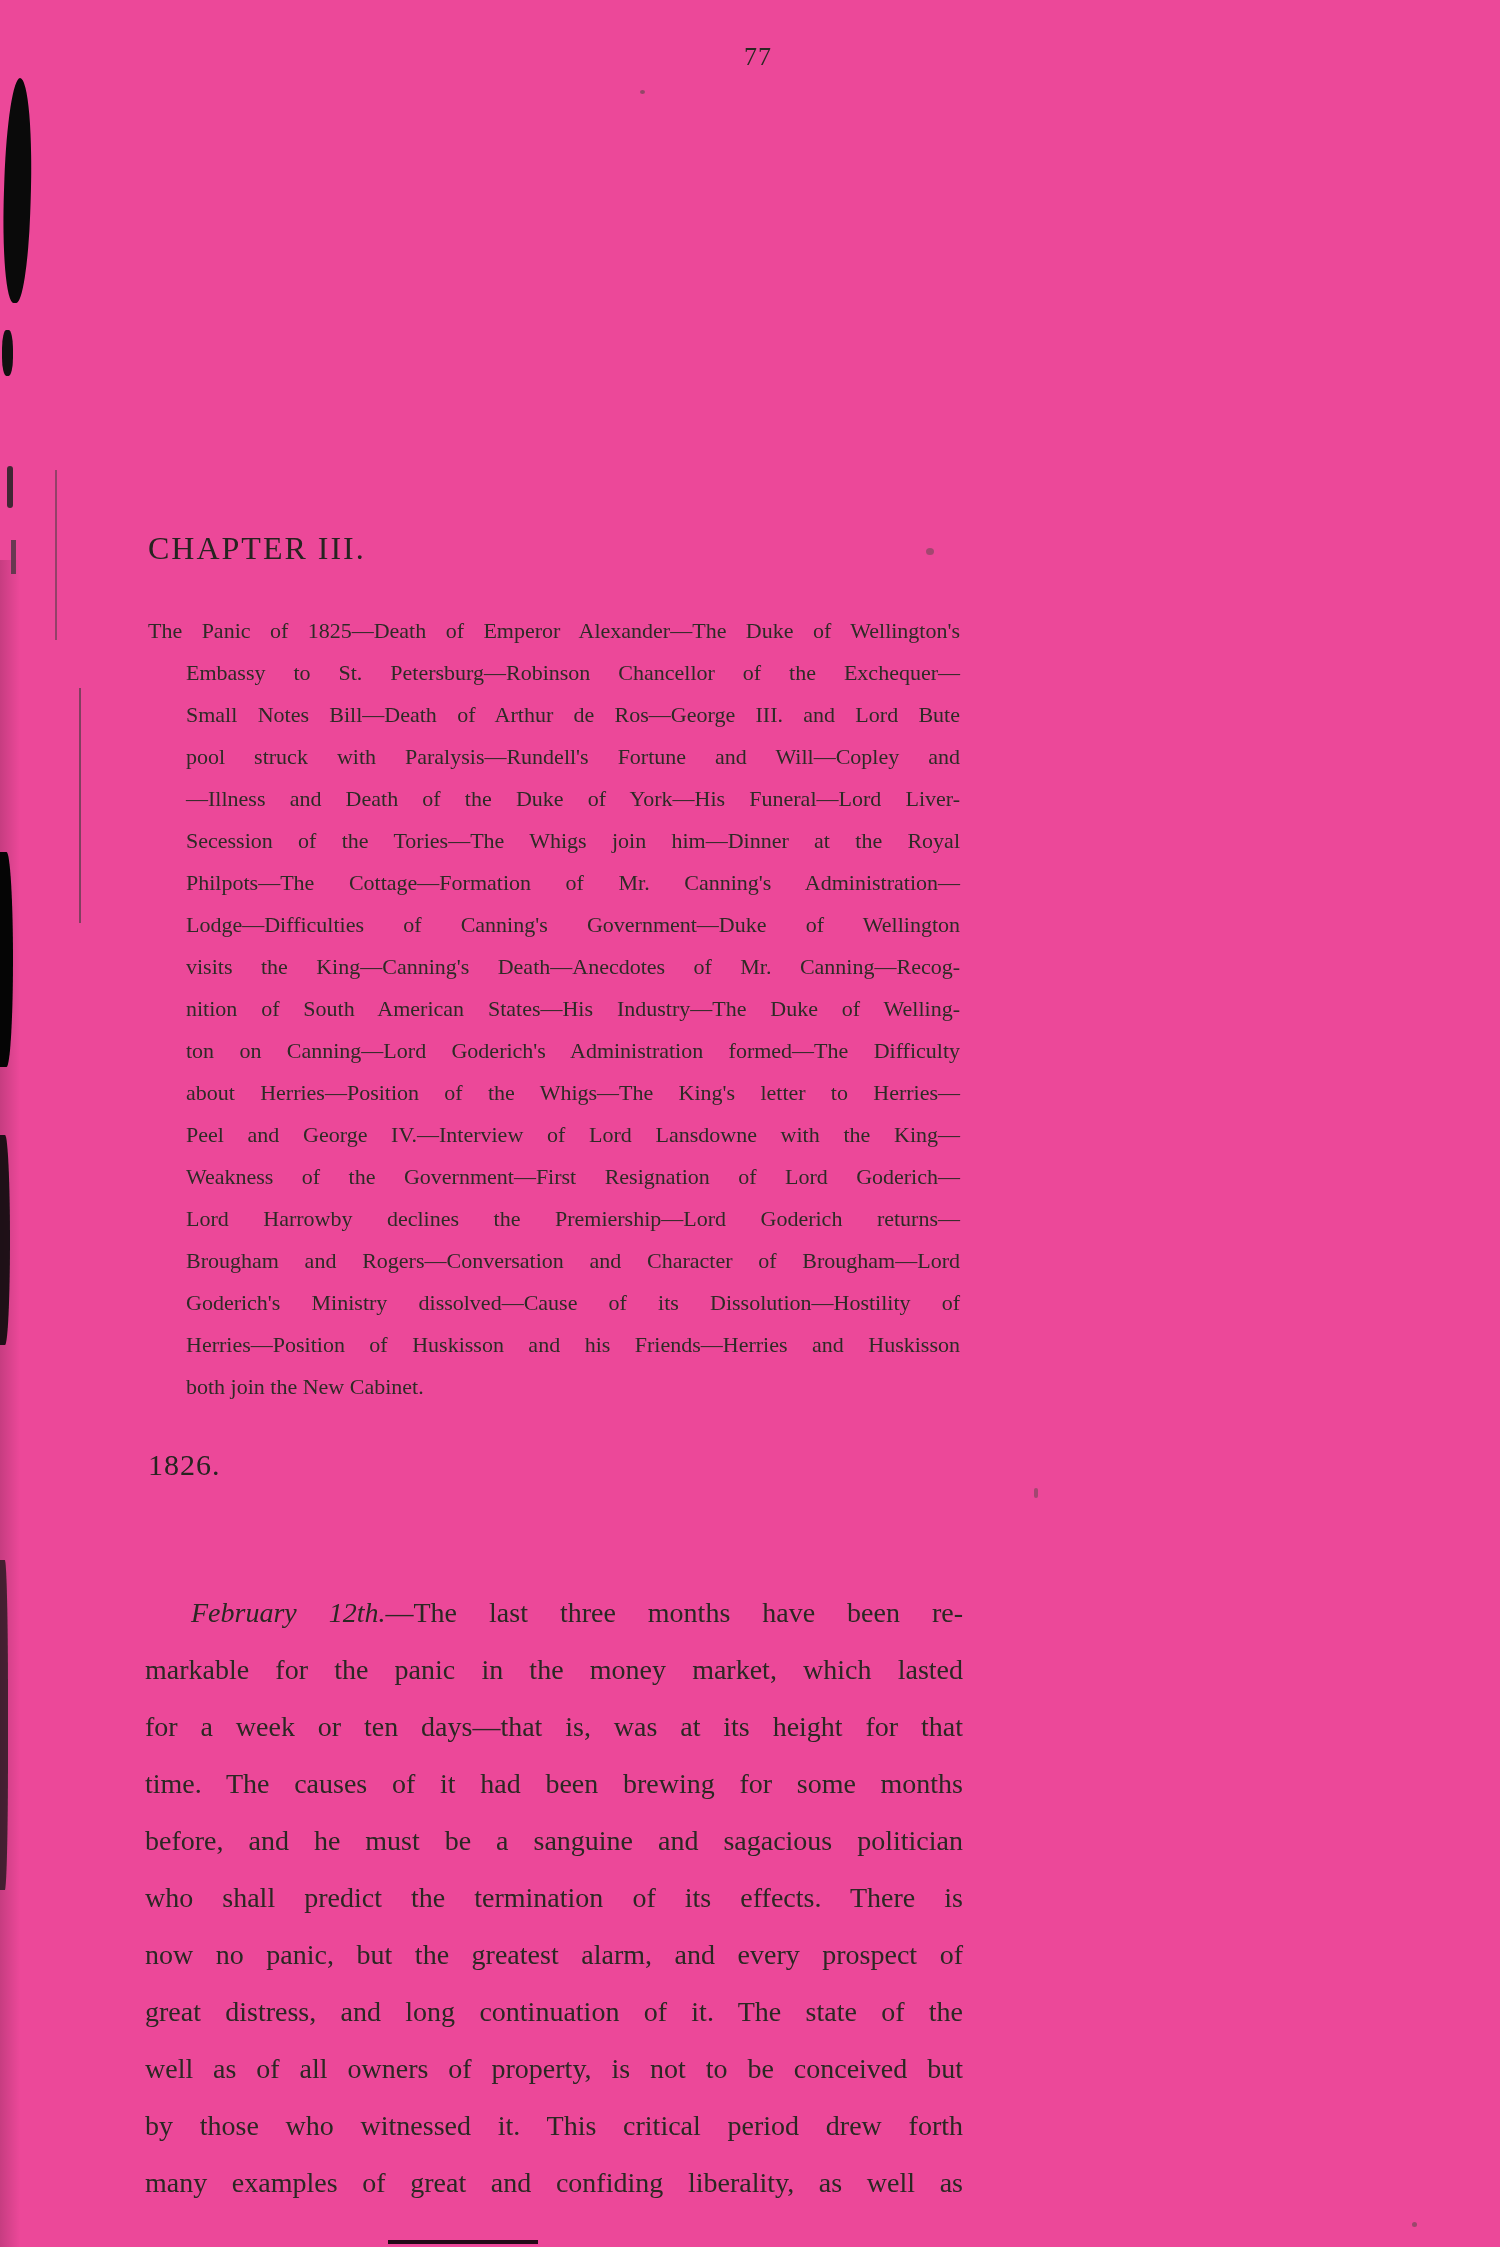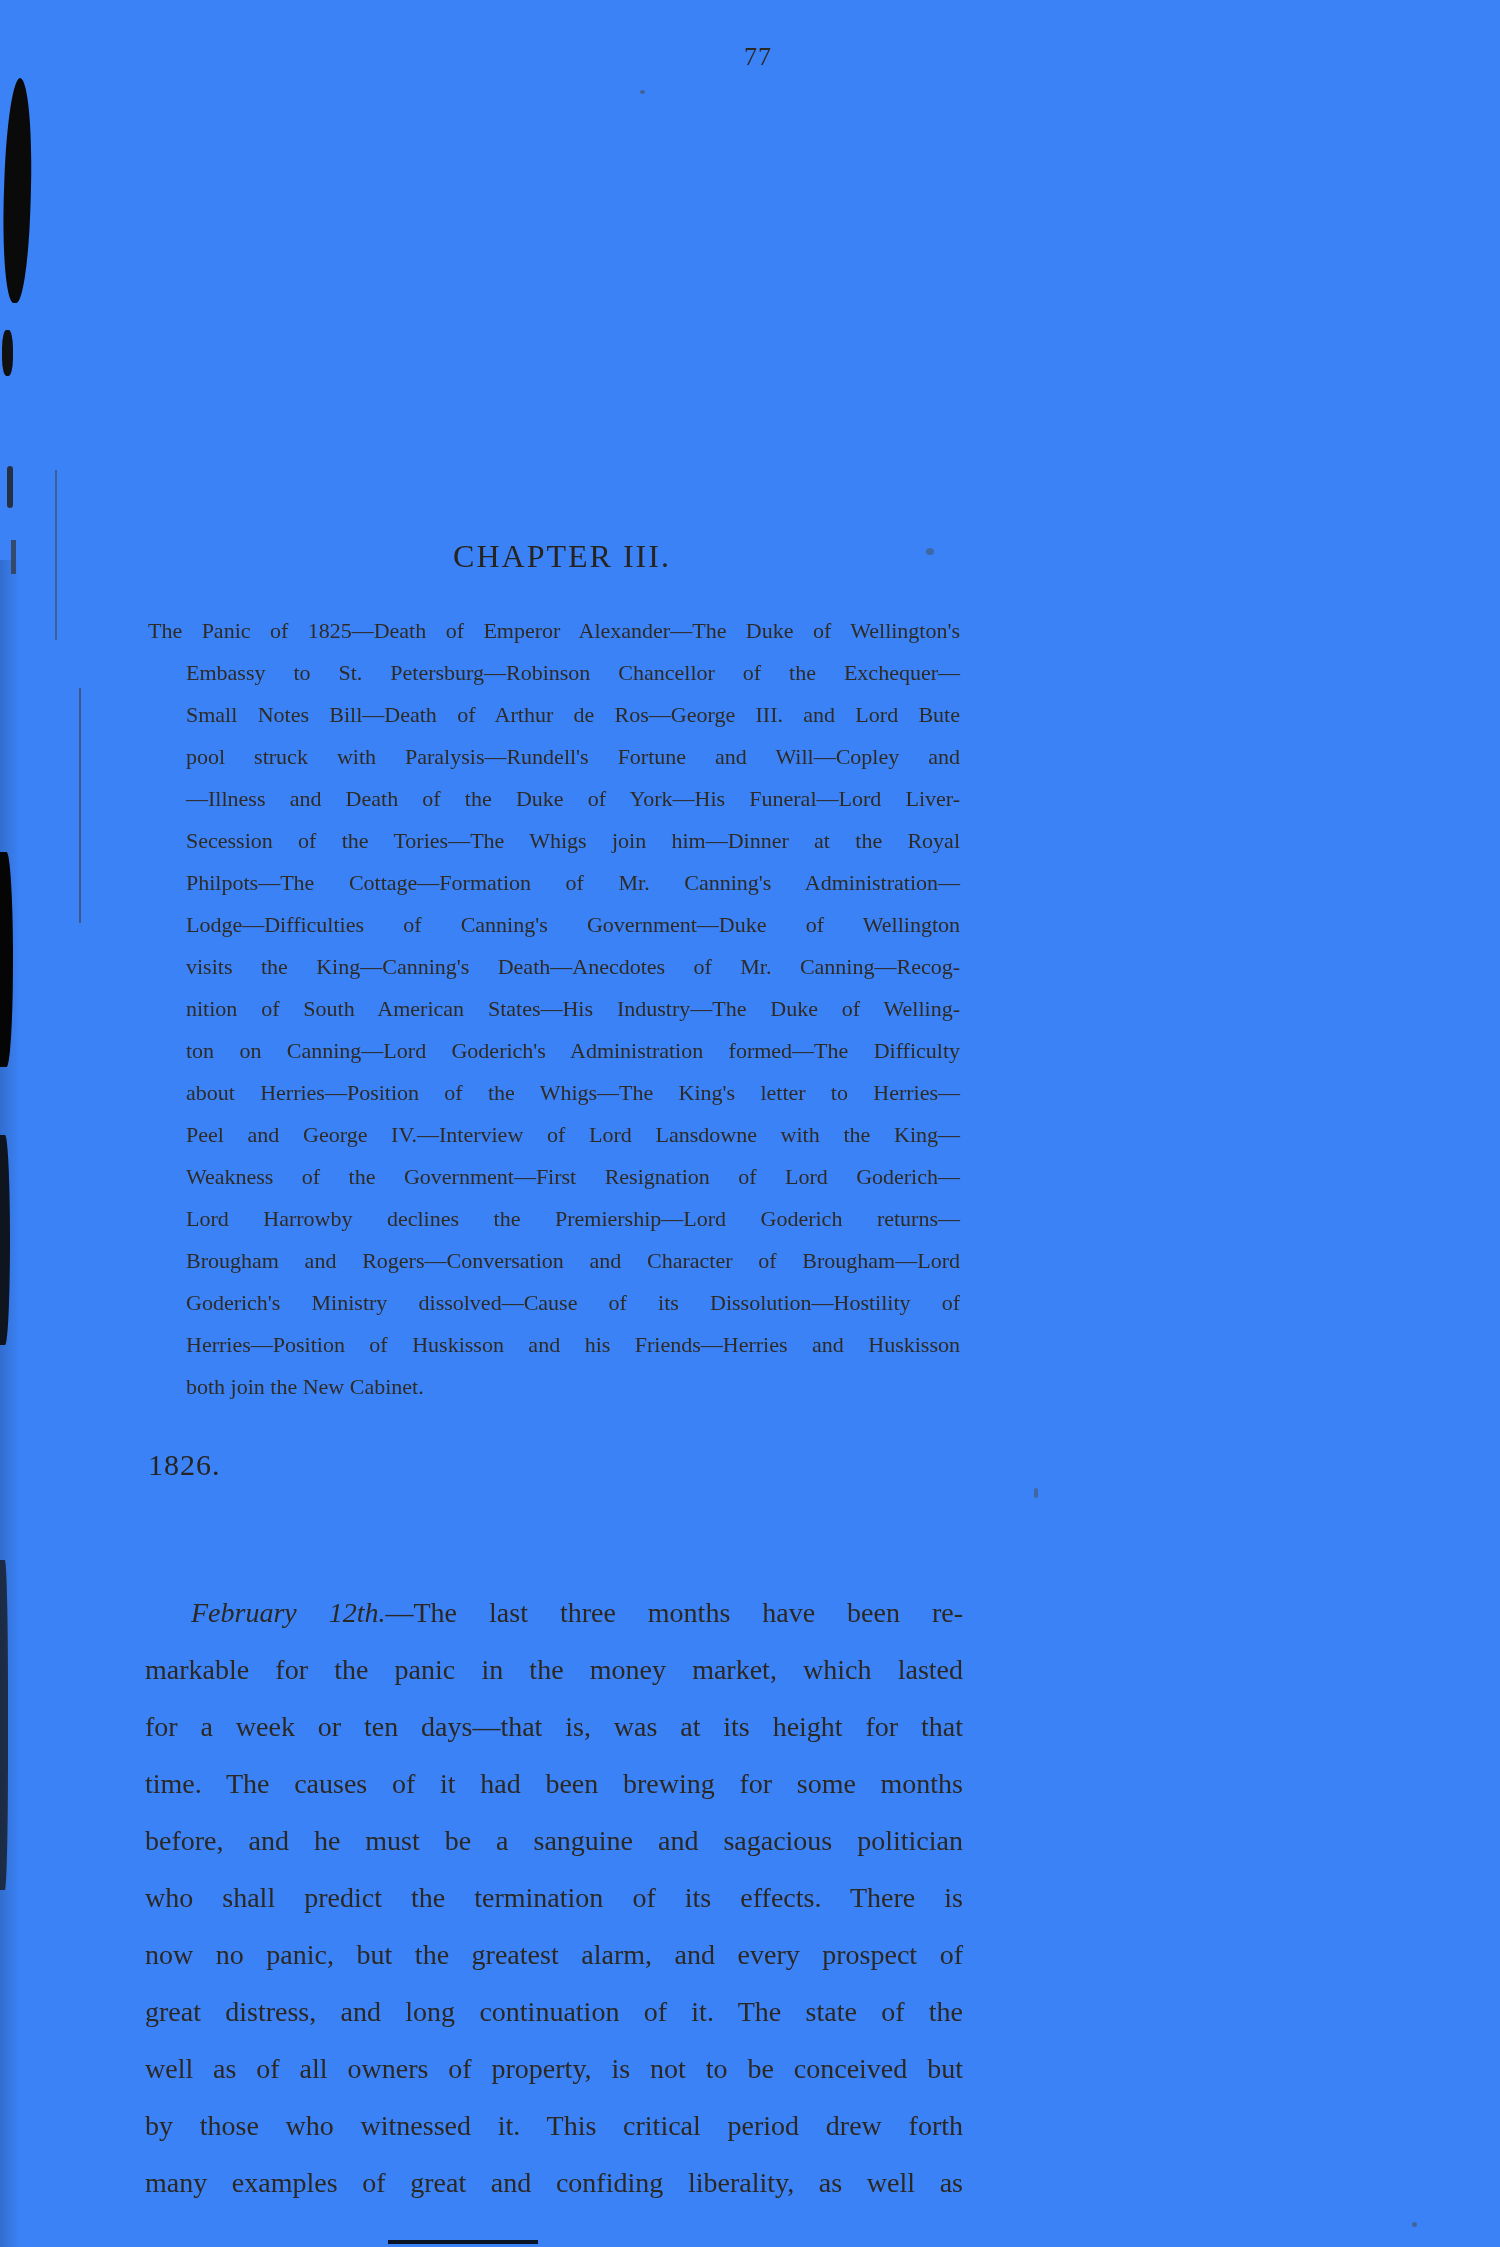--- a/index.html
+++ b/index.html
@@ -3,21 +3,21 @@
 <meta charset="utf-8">
 <style>
   * { box-sizing: border-box; }
   html, body { margin: 0; padding: 0; background: #e8e6e0; }
 
   .page {
     position: relative;
     width: 1500px;
     height: 2247px;
     margin: 0 auto;
-    background: #3b82f6;
+    background: #ec4899;
     font-family: "Liberation Serif", "DejaVu Serif", serif;
     color: #2b2823;
     overflow: hidden;
   }
 
   
   .edge-shadow {
     position: absolute;
     left: 0; top: 560px;
     width: 20px; height: 1687px;
@@ -48,22 +48,22 @@
     top: 42px; left: 758px;
     transform: translateX(-50%);
     font-size: 26px;
     letter-spacing: 1px;
   }
 
   .chapter-heading {
     position: absolute;
     top: 530px; left: 148px;
     width: 812px;
-    margin: 8px;
-    text-align: center;
+    margin: 0;
+    text-align: left;
     font-size: 32px;
     font-weight: normal;
     letter-spacing: 2px;
     color: #262420;
   }
 
   .summary {
     position: absolute;
     top: 610px; left: 148px;
     width: 812px;

